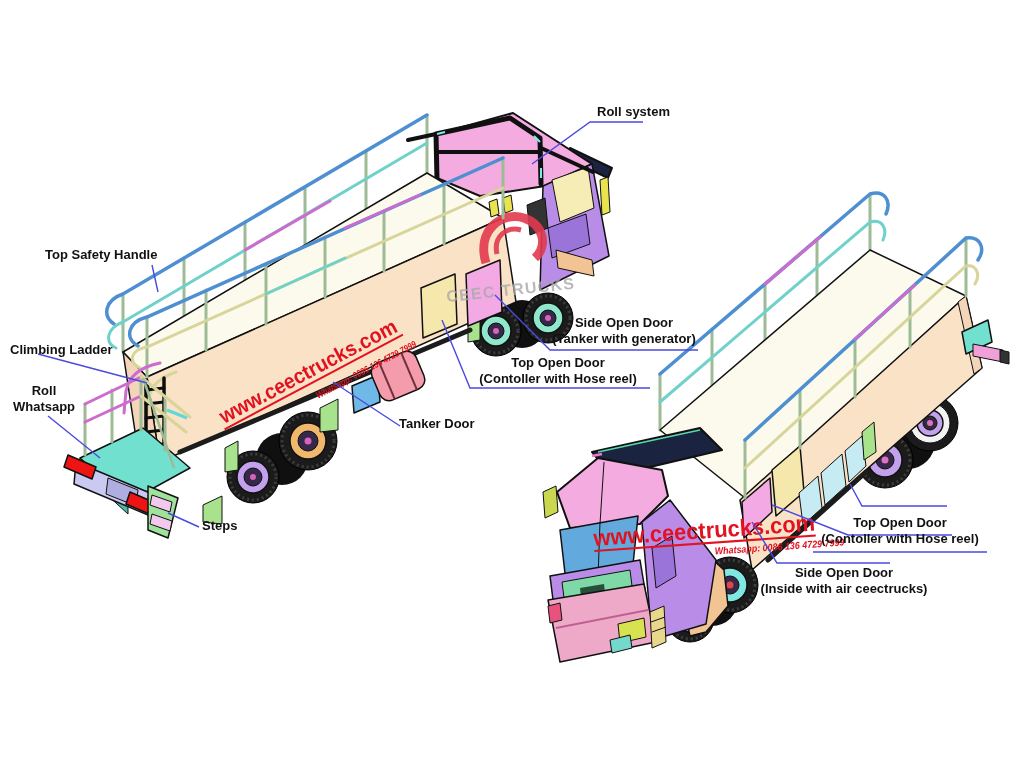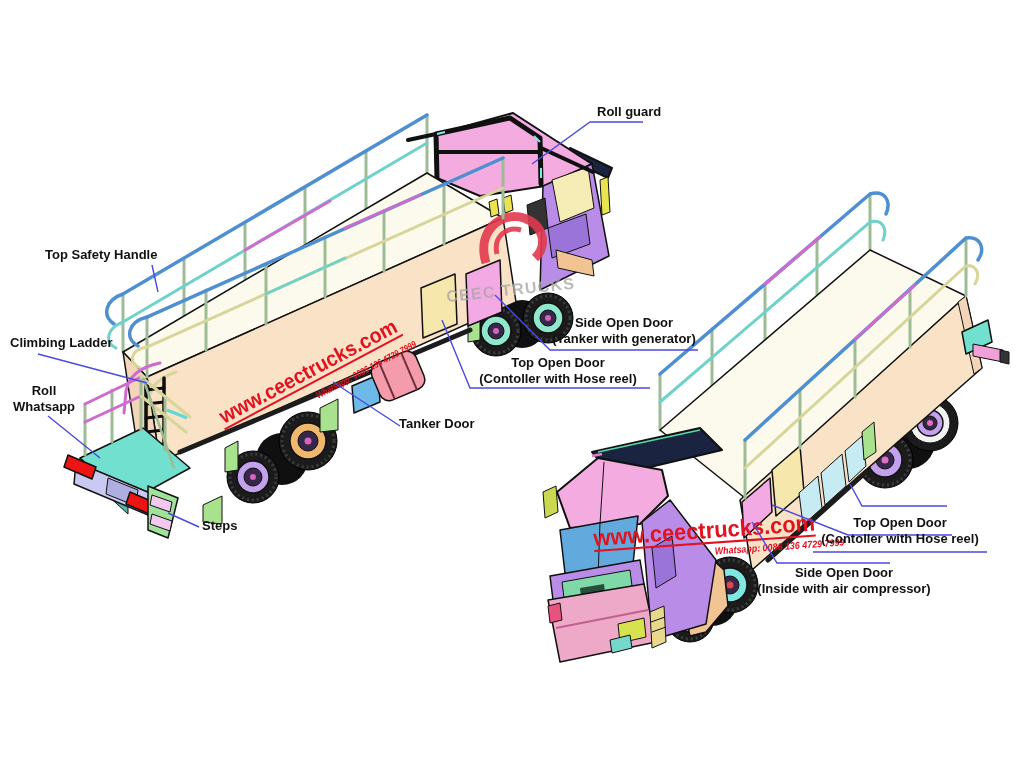--- a/index.html
+++ b/index.html
@@ -331,38 +331,38 @@
     <path class="leader" d="M199,527 L168,513"></path>
     <path class="leader" d="M698,350 H550 L495,295"></path>
     <path class="leader" d="M650,388 H470 L442,320"></path>
     <path class="leader" d="M400,426 L333,382"></path>
     <path class="leader" d="M947,506 H862 L850,484"></path>
     <path class="leader" d="M848,535 H952 M813,552 H987 M772,505 L848,535"></path>
     <path class="leader" d="M890,563 H777 L752,522"></path>
   </g>
 </svg>
 
-  <div class="lbl" style="left:597px;top:104px">Roll guard</div>
+  <div class="lbl" style="left:597px;top:104px">Roll system</div>
   <div class="lbl" style="left:45px;top:247px">Top Safety Handle</div>
-  <div class="lbl" style="left:10px;top:335px">Climbing Ladder</div>
+  <div class="lbl" style="left:10px;top:342px">Climbing Ladder</div>
   <div class="lbl lbl-c" style="left:6px;top:383px;width:76px">
     <div>Roll</div>
     <div>Whatsapp</div>
   </div>
   <div class="lbl" style="left:202px;top:518px">Steps</div>
   <div class="lbl lbl-c" style="left:544px;top:315px;width:160px">
     <div>Side Open Door</div>
     <div>(Tanker with generator)</div>
   </div>
   <div class="lbl lbl-c" style="left:458px;top:355px;width:200px">
     <div>Top Open Door</div>
     <div>(Contoller with Hose reel)</div>
   </div>
   <div class="lbl" style="left:399px;top:416px">Tanker Door</div>
   <div class="lbl lbl-c" style="left:808px;top:515px;width:184px">
     <div>Top Open Door</div>
     <div>(Contoller with Hose reel)</div>
   </div>
   <div class="lbl lbl-c" style="left:746px;top:565px;width:196px">
     <div>Side Open Door</div>
-    <div>(Inside with air compressor)</div>
+    <div>(Inside with air ceectrucks)</div>
   </div>
 </div>
 
 </body></html>

